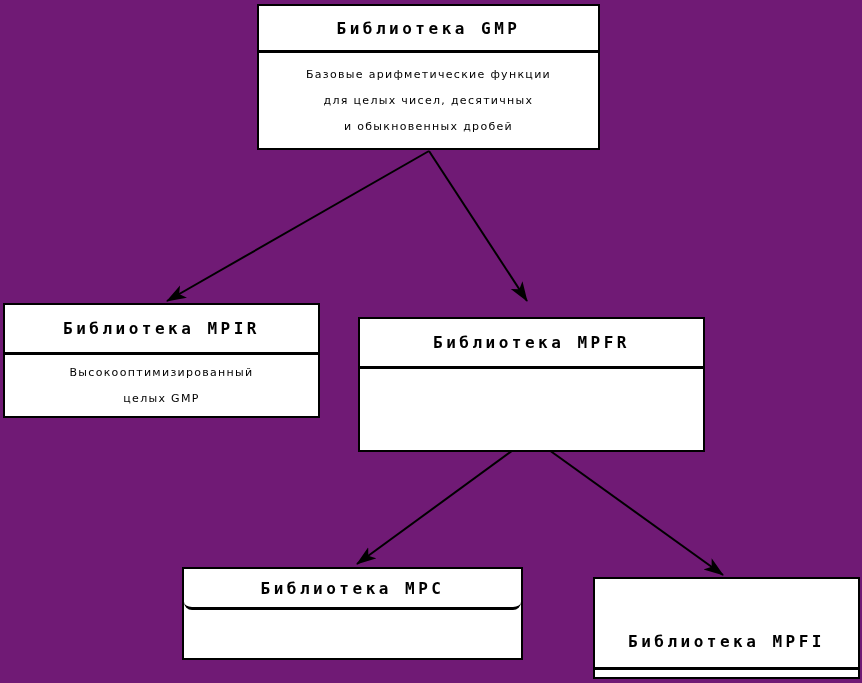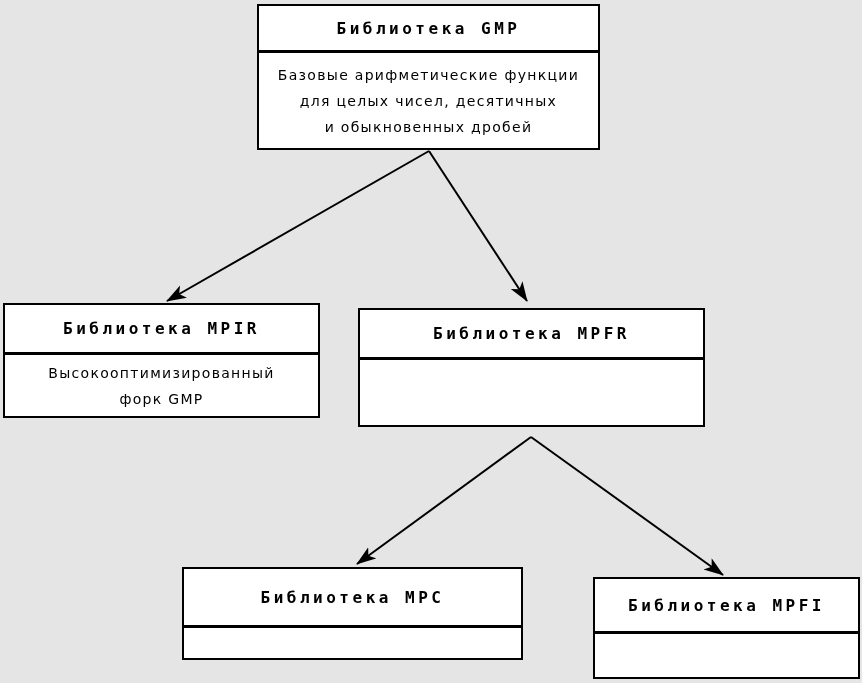--- a/index.html
+++ b/index.html
@@ -4,21 +4,21 @@
 <style>
   html, body {
     margin: 0;
     padding: 0;
     background: #ffffff;
   }
   .canvas {
     position: relative;
     width: 862px;
     height: 683px;
-    background: #e5e5e5;
+    background: #701a75;
     overflow: hidden;
   }
   .edges-layer {
     position: absolute;
     left: 0;
     top: 0;
     width: 862px;
     height: 683px;
     pointer-events: none;
   }
@@ -43,21 +43,21 @@
     color: #000000;
     white-space: nowrap;
   }
   .node-body {
     flex: 1;
     display: flex;
     align-items: center;
     justify-content: center;
     text-align: center;
     font-family: "DejaVu Sans", "Liberation Sans", sans-serif;
-    font-size: 14px;
+    font-size: 11px;
     letter-spacing: 1.3px;
     line-height: 26px;
     color: #000000;
     white-space: pre-line;
   }
 </style>
 </head>
 <body>
 
 <div class="canvas">
@@ -77,28 +77,28 @@
   <div class="node" style="left:257px; top:4px; width:343px; height:146px;">
     <div class="node-title" style="height:47px;">Библиотека GMP</div>
     <div class="node-body">Базовые арифметические функции
 для целых чисел, десятичных
 и обыкновенных дробей</div>
   </div>
 
   <div class="node" style="left:3px; top:303px; width:317px; height:115px;">
     <div class="node-title" style="height:50px;">Библиотека MPIR</div>
     <div class="node-body">Высокооптимизированный
-форк GMP</div>
+целых GMP</div>
   </div>
 
-  <div class="node" style="left:358px; top:308px; width:347px; height:119px;">
+  <div class="node" style="left:358px; top:317px; width:347px; height:135px;">
     <div class="node-title" style="height:50px;">Библиотека MPFR</div>
   </div>
 
   <div class="node" style="left:182px; top:567px; width:341px; height:93px;">
-    <div class="node-title" style="height:59px;">Библиотека MPC</div>
+    <div class="node-title" style="height:41px;border-radius:8px;">Библиотека MPC</div>
   </div>
 
   <div class="node" style="left:593px; top:577px; width:267px; height:102px;">
-    <div class="node-title" style="height:55px;">Библиотека MPFI</div>
+    <div class="node-title" style="height:55px;margin-top:36px;">Библиотека MPFI</div>
   </div>
 
 </div>
 
 </body></html>

